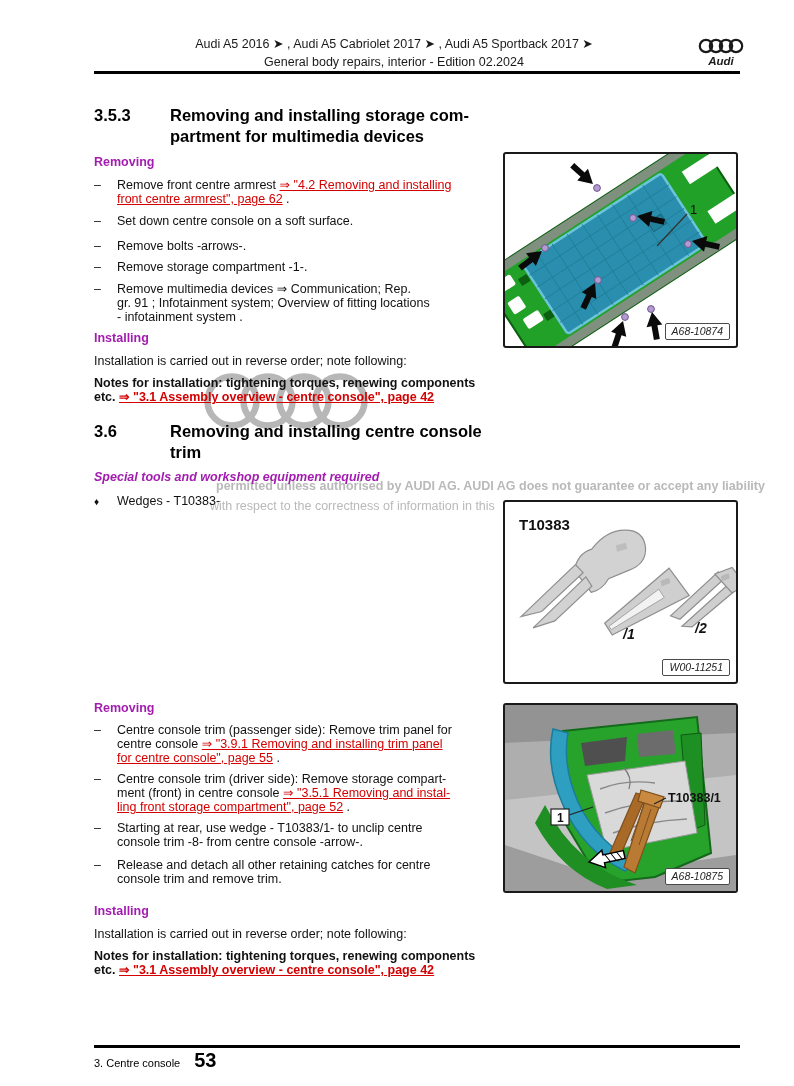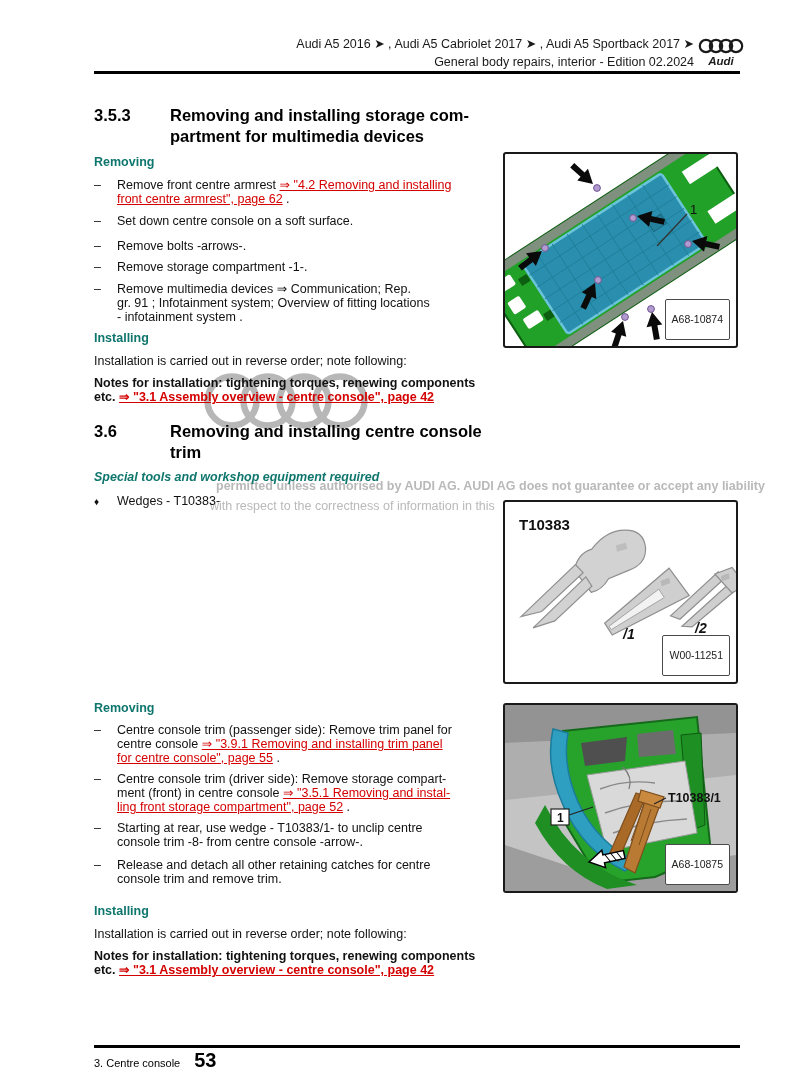--- a/index.html
+++ b/index.html
@@ -1,47 +1,47 @@
 <!DOCTYPE html>
 <html><head>
 <meta charset="utf-8">
 <style>
   html,body{margin:0;padding:0;background:#e8e8e8;}
   .page{position:relative;width:794px;height:1086px;background:#fff;overflow:hidden;
         font-family:"Liberation Sans",sans-serif;color:#111;}
   
-  .header-text{position:absolute;left:94px;top:36px;width:600px;text-align:right;
+  .header-text{position:absolute;left:94px;top:36px;width:600px;text-align:center;
                font-size:12.5px;line-height:17.5px;color:#1a1a1a;}
   .audi-logo{position:absolute;left:698px;top:37px;text-decoration:underline;}
   .rule{position:absolute;left:94px;width:646px;height:3px;background:#000;}
   .rule.top{top:71px;}
   .rule.bottom{top:1045px;}
   
   .wm{position:absolute;z-index:1;color:#b9b9b9;font-size:12.5px;white-space:nowrap;}
   .wm-rings{position:absolute;left:203px;top:371px;z-index:1;opacity:.8;}
   
   .content{position:absolute;left:0;top:0;width:794px;height:1086px;z-index:2;}
   .abs{position:absolute;left:94px;width:440px;}
   .sec-h{font-size:16.5px;font-weight:bold;line-height:21px;color:#000;}
   .sec-h .num{position:absolute;left:0;top:0;}
   .sec-h .title{display:block;margin-left:76px;white-space:pre-line;}
-  .subhead{font-size:12.5px;font-weight:bold;color:#0f766e;}
+  .subhead{font-size:12.5px;font-weight:bold;color:#a21caf;}
   .body-t{font-size:12.5px;line-height:14px;}
   .li{padding-left:23px;}
   .li .bullet{position:absolute;left:0;top:0;font-size:12.5px;}
   .li .bullet.dia{font-size:10px;top:2px;}
   .li-text{white-space:pre-line;font-size:12.5px;line-height:14px;}
   .link{color:#d40000;text-decoration:underline;}
   .b{font-weight:bold;}
   .blink{color:#d40000;font-weight:bold;text-decoration:underline;}
   
   .figure{position:absolute;left:503px;width:231px;background:#fff;border:2px solid #1a1a1a;
           border-radius:3px;z-index:3;}
   .fig-id{position:absolute;right:6px;bottom:6px;border:1px solid #4a4a4a;border-radius:2px;
-          background:#fff;padding:12px 6px;font-size:10.5px;line-height:15px;color:#222;z-index:4;}
+          background:#fff;padding:0 6px;font-size:10.5px;line-height:15px;color:#222;z-index:4;font-style:italic;}
   
   .footer{position:absolute;left:94px;top:1049px;width:646px;display:flex;
           justify-content:flex-start;align-items:baseline;gap:14px;}
   .footer .sec{font-size:11px;color:#000;}
   .footer .pg{font-size:20px;font-weight:bold;color:#000;}
 </style>
 </head>
 <body>
 
 <div class="page">

